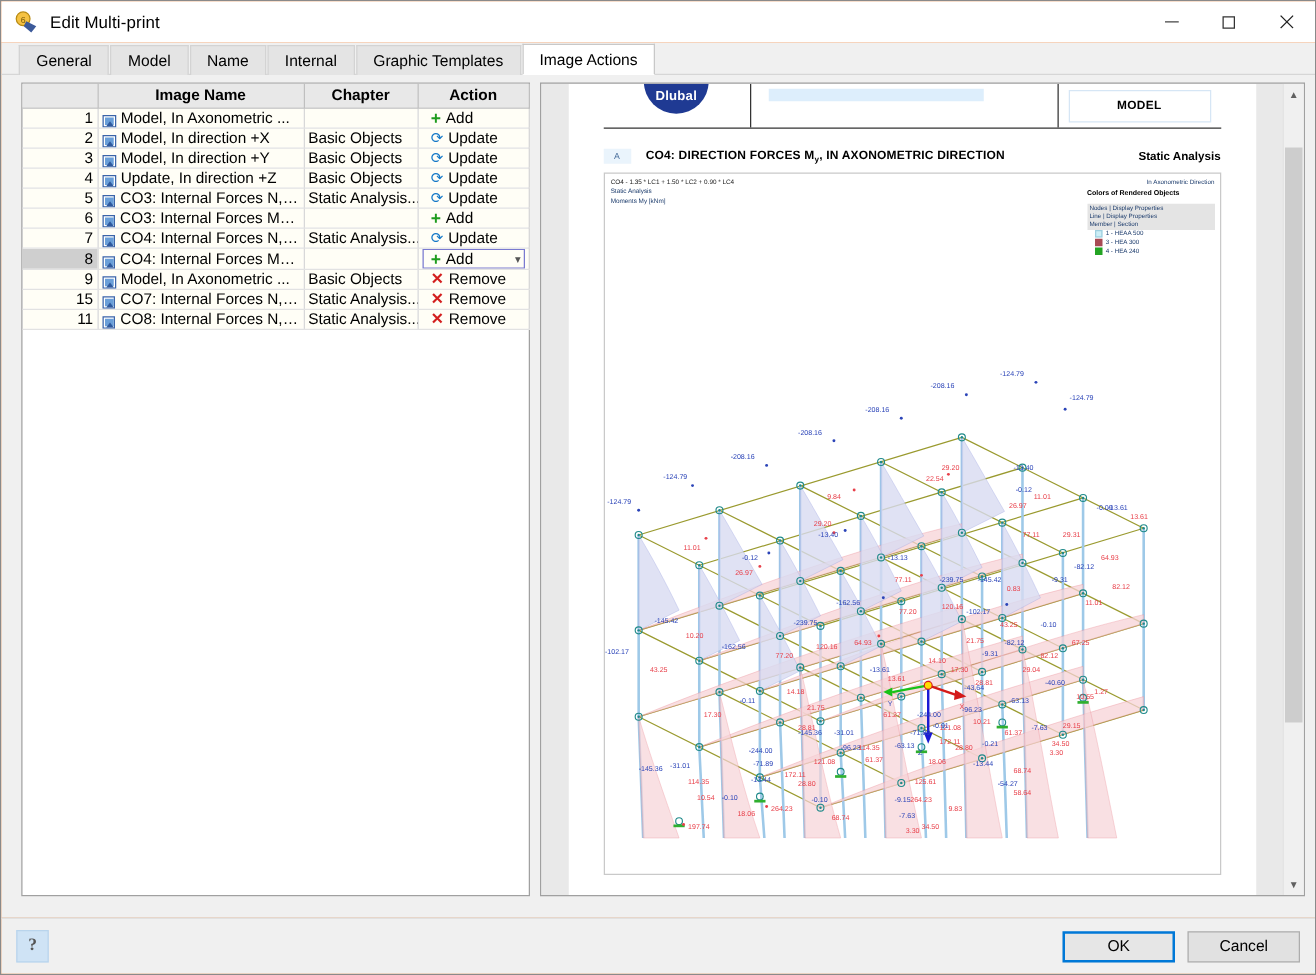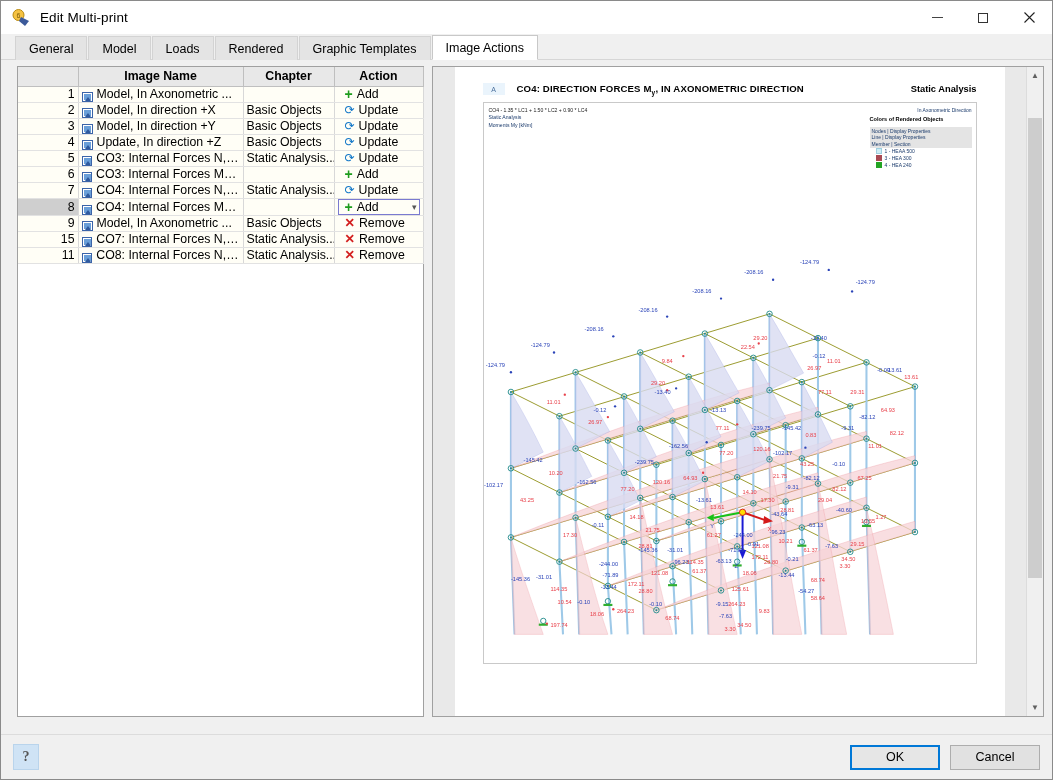--- a/index.html
+++ b/index.html
@@ -261,22 +261,22 @@
         <svg width="11" height="11" viewBox="0 0 11 11">
             <path d="M0.5 0.5 L10.5 10.5 M10.5 0.5 L0.5 10.5" stroke="currentColor" stroke-width="1.1" fill="none"></path>
           </svg>
       </div>
     </div>
   </div>
 
   <div id="tabstrip">
     <div class="tab">General</div>
     <div class="tab">Model</div>
-    <div class="tab">Loads</div>
-    <div class="tab">Rendered</div>
+    <div class="tab">Name</div>
+    <div class="tab">Internal</div>
     <div class="tab">Graphic Templates</div>
     <div class="tab active">Image Actions</div>
   </div>
 
   <div id="body">
 
     <div id="leftpane">
       <table class="grid">
         <colgroup>
           <col class="col-num">
@@ -483,20 +483,33 @@
           </tr>
 
         </tbody>
       </table>
     </div>
 
     <div id="rightpane">
       <div id="pagearea">
         <div id="sheet">
 
+          <div class="sheet-header">
+            <div class="hdr-cell hdr-logo">
+              <div class="logo-shield">
+                <span>Dlubal</span>
+              </div>
+            </div>
+            <div class="hdr-cell hdr-mid">
+              <div class="hdr-bluebar"></div>
+            </div>
+            <div class="hdr-cell hdr-right">
+              <div class="hdr-model-box">MODEL</div>
+            </div>
+          </div>
 
           <div class="sheet-title-row">
             <span class="title-marker">A</span>
             <span class="sheet-title"><span>CO4: DIRECTION FORCES M</span><sub>y</sub><span>, IN AXONOMETRIC DIRECTION</span></span>
             <span class="sheet-title-right">Static Analysis</span>
           </div>
 
           <div class="sheet-figure">
 
             <div class="fig-caption">

